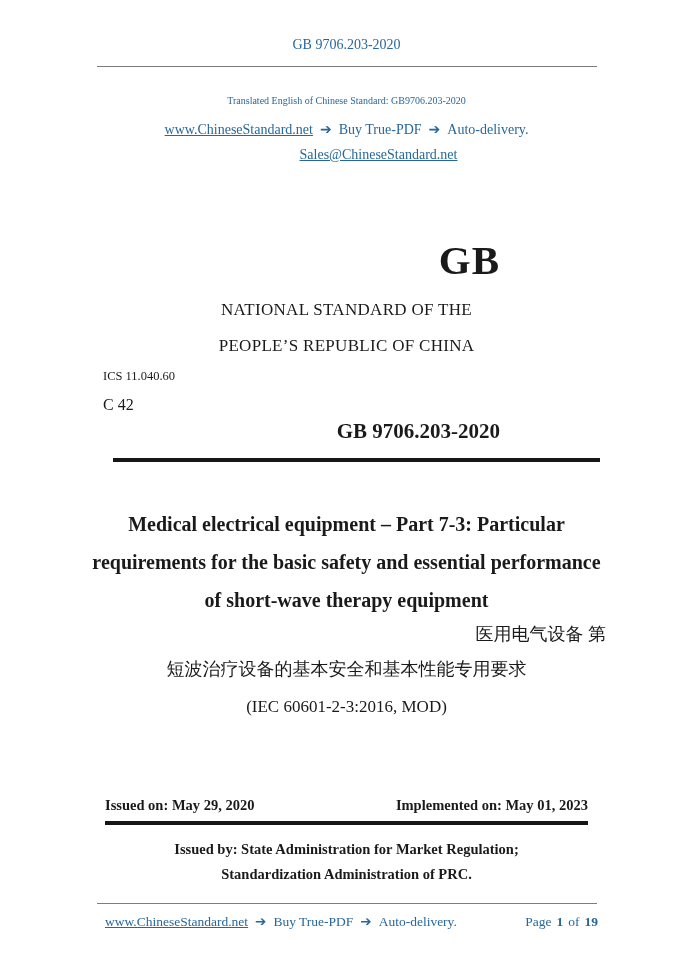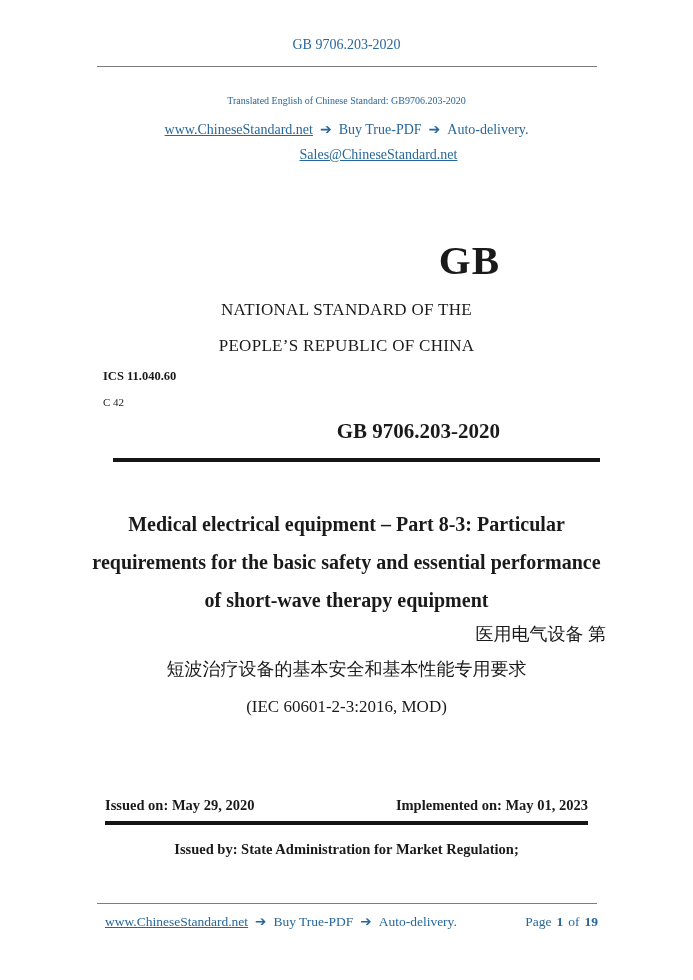--- a/index.html
+++ b/index.html
@@ -23,22 +23,22 @@
   .hdr-code { top: 37px; font-size: 14px; line-height: 1.1; }
   .hdr-rule { top: 66px; left: 97px; width: 500px; }
   .hdr-translated { top: 95px; font-size: 10px; }
   .hdr-linkrow { top: 121px; font-size: 14px; }
   .hdr-sales { top: 147px; font-size: 14px; padding-left: 32px; }
   .arrow { display: inline-block; margin: 0 7px; text-decoration: none; }
 
   .gb-logo { top: 240px; right: 106px; font-size: 41px; font-weight: bold; line-height: 1; letter-spacing: 1px; }
   .national1 { top: 300px; font-size: 17px; letter-spacing: 0.3px; }
   .national2 { top: 336px; font-size: 17px; letter-spacing: 0.3px; }
-  .ics { top: 369px; left: 103px; font-size: 12.5px; font-weight: bold; }
-  .c42 { top: 396px; left: 103px; font-size: 11px; }
+  .ics { top: 369px; left: 103px; font-size: 12.5px; }
+  .c42 { top: 396px; left: 103px; font-size: 16px; }
   .std-num { top: 419px; right: 106px; font-size: 21px; font-weight: bold; }
   .rule-mid { top: 458px; left: 113px; width: 487px; }
 
   .title-en { font-size: 20px; font-weight: bold; line-height: 1.15; }
   .t1 { top: 513px; } .t2 { top: 551px; } .t3 { top: 589px; }
   .title-zh { font-size: 18px; line-height: 1.2; }
   .z1 { top: 624px; text-align: right; } .z2 { top: 659px; }
   .iec { top: 697px; font-size: 17px; }
 
   .issued-row { top: 797px; left: 105px; width: 483px; display: flex;
@@ -75,35 +75,36 @@
   <div class="abs gb-logo">GB</div>
   <div class="abs center national1">NATIONAL STANDARD OF THE</div>
   <div class="abs center national2">PEOPLE’S REPUBLIC OF CHINA</div>
 
   <div class="abs ics">ICS 11.040.60</div>
   <div class="abs c42">C 42</div>
 
   <div class="abs std-num">GB 9706.203-2020</div>
   <div class="abs rule-thick rule-mid"></div>
 
-  <div class="abs center title-en t1">Medical electrical equipment – Part 8-3: Particular</div>
+  <div class="abs center title-en t1">Medical electrical equipment – Part 7-3: Particular</div>
   <div class="abs center title-en t2">requirements for the basic safety and essential performance</div>
   <div class="abs center title-en t3">of short-wave therapy equipment</div>
 
   <div class="abs center title-zh z1">医用电气设备 第 2-3 部分：</div>
   <div class="abs center title-zh z2">短波治疗设备的基本安全和基本性能专用要求</div>
 
   <div class="abs center iec">(IEC 60601-2-3:2016, MOD)</div>
 
   <div class="abs issued-row">
     <span>Issued on: May 29, 2020</span>
     <span>Implemented on: May 01, 2023</span>
   </div>
   <div class="abs rule-thick rule-issued"></div>
   <div class="abs center issuedby1">Issued by: State Administration for Market Regulation;</div>
+  <div class="abs center issuedby2">Standardization Administration of PRC.</div>
 
   <div class="abs rule-thin ftr-rule"></div>
   <div class="abs ftr-row blue">
     <span>
       <a class="link u">www.ChineseStandard.net</a><span class="arrow">➔</span><span>Buy True-PDF</span><span class="arrow">➔</span><span>Auto-delivery.</span>
     </span>
     <span class="pageind"><span style="margin-left:0">Page</span><span class="num">1</span><span>of</span><span class="num">19</span></span>
   </div>
 
 </div>

